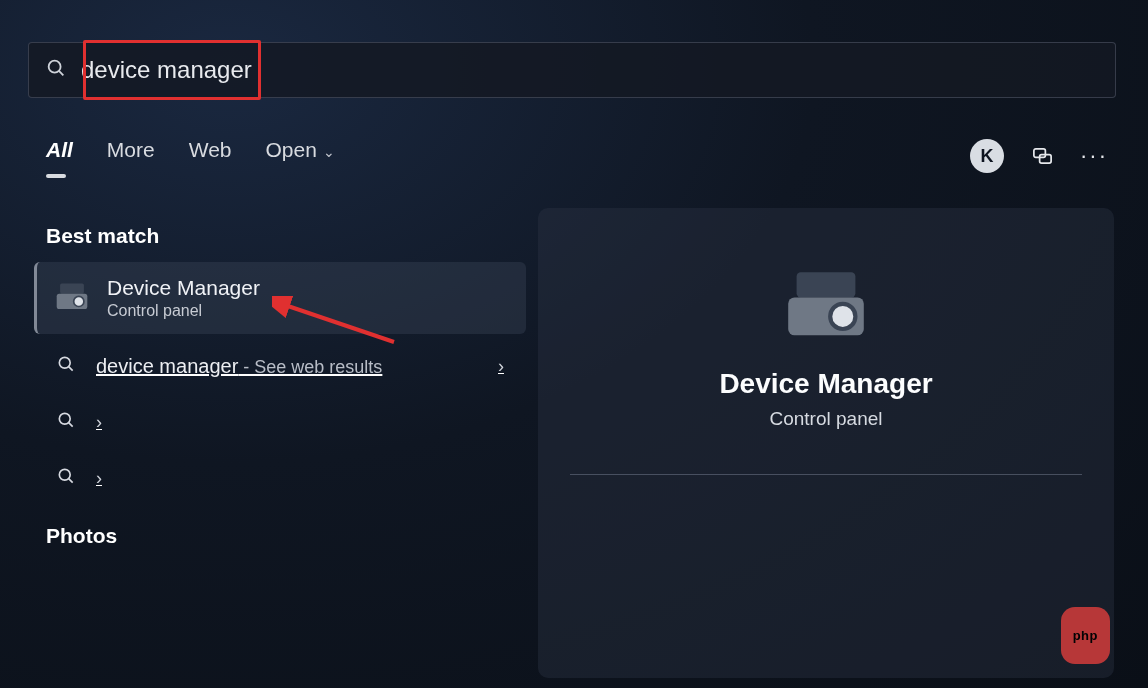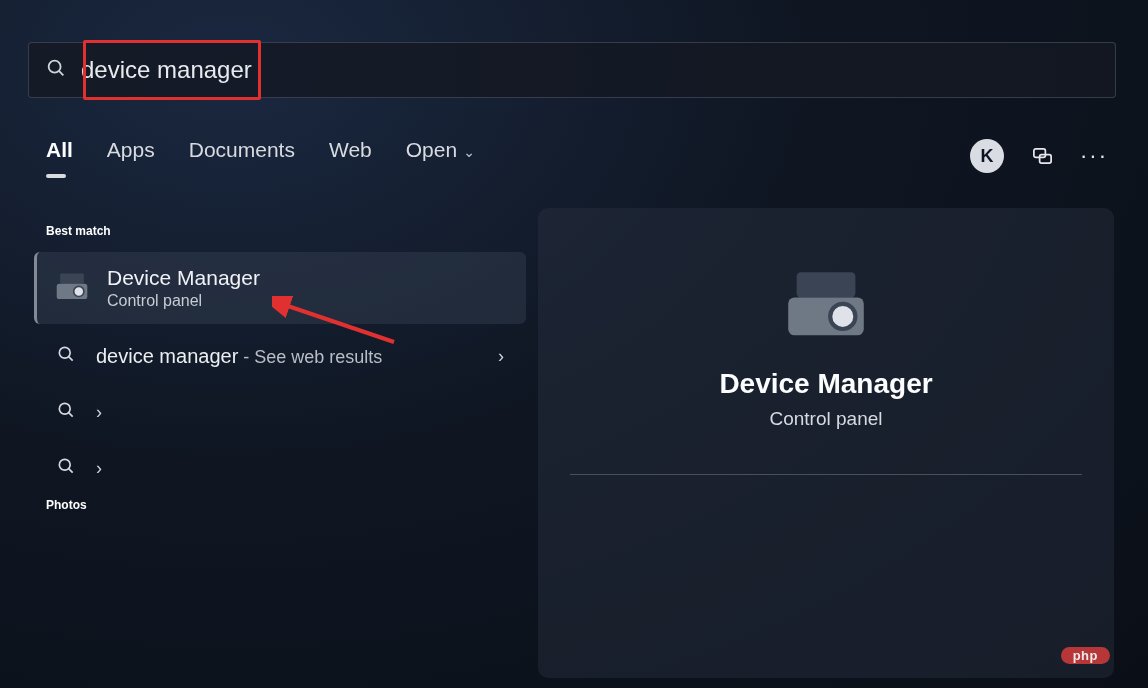--- a/index.html
+++ b/index.html
@@ -23,52 +23,52 @@
   }
   .highlight-box {
     position:absolute; left:83px; top:40px; width:178px; height:60px;
     border:3px solid #e03030; border-radius:2px; pointer-events:none;
   }
   .filter-row {
     position:absolute; left:46px; top:138px; right:40px;
     display:flex; align-items:center; gap:34px;
   }
   .tab { font-size:21px; color:#d8dbe0; cursor:pointer; padding-bottom:12px; position:relative; }
-  .tab.active { color:#fff; font-weight:600; }
+  .tab.active { color:#fff; font-weight:600;font-style:italic; }
   .tab.active::after {
     content:""; position:absolute; left:0; bottom:-4px; width:20px; height:4px;
     background:#d8dbe0; border-radius:2px;
   }
   .tab .chev { font-size:14px; margin-left:6px; color:#c0c4cc; }
   .right-icons { margin-left:auto; display:flex; align-items:center; gap:24px; }
   .avatar {
     width:34px; height:34px; border-radius:50%; background:#d9dde3;
     color:#0e1420; font-weight:600; display:flex; align-items:center; justify-content:center;
     font-size:18px;
   }
   .ic-btn { color:#e6e8ec; cursor:pointer; display:flex; align-items:center; justify-content:center; width:28px; height:28px; }
 
   .left-col { position:absolute; left:34px; top:210px; width:492px; }
-  .section-h { font-size:12px; font-weight:600; color:#fff; margin:14px 0 14px 12px; }
+  .section-h { font-size:21px; font-weight:600; color:#fff; margin:14px 0 14px 12px; }
   .bm-card {
     background:rgba(60,70,90,0.38);
     border-radius:6px;
     display:flex; align-items:center; gap:18px;
     padding:14px 18px;
     border-left:3px solid rgba(210,215,225,0.55);
     cursor:pointer;
   }
   .dm-icon-sm { width:34px; height:34px; display:flex; align-items:center; justify-content:center; }
   .bm-title { font-size:21px; font-weight:400; color:#f0f2f6; }
   .bm-sub { font-size:16px; color:#c7cbd3; margin-top:2px; }
 
   .web-list { margin-top:4px; }
   .web-item {
     display:flex; align-items:center; gap:20px;
-    padding:16px 22px; border-radius:6px; cursor:pointer;
+    padding:16px 22px; border-radius:6px; cursor:pointer;text-decoration:underline;
   }
   .web-label { font-size:20px; color:#eceef2; flex:1; }
   .web-label .hint { color:#b8bdc7; font-size:18px; }
   .chev-r { color:#cfd3da; font-size:18px; }
 
   .right-panel {
     position:absolute; left:538px; top:208px; right:34px; bottom:10px;
     background:rgba(42,50,66,0.42);
     border-radius:10px;
     padding:40px 28px 0 28px;
@@ -82,22 +82,22 @@
     padding:26px 8px; cursor:pointer; border-radius:6px;
   }
   .open-label { font-size:19px; color:#eef0f4; }
 
   .arrow-annot {
     position:absolute; left:272px; top:296px; width:130px; height:52px;
     pointer-events:none;
   }
   .badge {
     position:absolute; right:38px; bottom:24px;
-    background:#c93a3a; color:#ffffff; font-size:13px; font-weight:600;
-    padding:1px 12px; border-radius:14px; letter-spacing:0.5px;
+    background:#c93a3a; color:#000000; font-size:13px; font-weight:600;
+    padding:21px 12px; border-radius:14px; letter-spacing:0.5px;
     opacity:0.9;
   }
 
   
   .dm-svg rect.body { fill:#6f7885; }
   .dm-svg rect.top  { fill:#3a4454; }
   .dm-svg circle.lens{ fill:#dfe3e9; stroke:#3a4454; stroke-width:2; }
 </style>
 </head>
 <body>
@@ -108,22 +108,21 @@
         <circle cx="10.5" cy="10.5" r="6.5"></circle>
         <line x1="20" y1="20" x2="15.2" y2="15.2"></line>
       </svg>
   </span>
   <input class="search-input" value="device manager" style="">
 </div>
 <div class="highlight-box"></div>
 
 <div class="filter-row">
   <div class="tab active">All</div>
-  <div class="tab">Apps</div>
-  <div class="tab">Documents</div>
+  <div class="tab">More</div>
   <div class="tab">Web</div>
   <div class="tab"><span>Open</span><span class="chev">⌄</span></div>
   <div class="right-icons">
     <div class="avatar">K</div>
     <div class="ic-btn">
       <svg width="23" height="23" viewBox="0 0 24 24" fill="none" stroke="currentColor" stroke-width="1.8">
           <rect x="3" y="4" width="12" height="9" rx="2"></rect>
           <rect x="9" y="10" width="12" height="9" rx="2"></rect>
         </svg>
     </div>
@@ -165,21 +164,21 @@
     </div>
     <div class="web-item">
       <span><svg width="20" height="20" viewBox="0 0 24 24" fill="none" stroke="#d6d9e0" stroke-width="2">
             <circle cx="10.5" cy="10.5" r="6.5"></circle>
             <line x1="20" y1="20" x2="15.2" y2="15.2"></line>
           </svg></span>
       <span class="chev-r">›</span>
     </div>
   </div>
 
-  <div class="section-h" style="margin-top:2px">Photos</div>
+  <div class="section-h" style="margin-top:18px">Photos</div>
 </div>
 
 <div class="right-panel">
   <svg class="dm-icon-lg dm-svg" viewBox="0 0 40 34">
       <rect class="top" x="6" y="0" width="28" height="12" rx="2"></rect>
       <rect class="body" x="2" y="12" width="36" height="18" rx="3"></rect>
       <circle class="lens" cx="28" cy="21" r="6"></circle>
     </svg>
   <div class="panel-title">Device Manager</div>
   <div class="panel-sub">Control panel</div>

